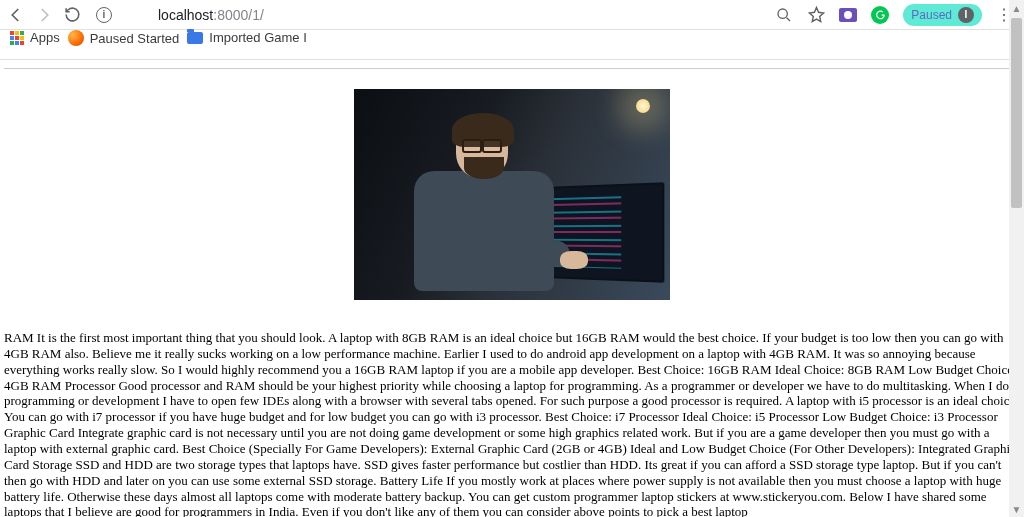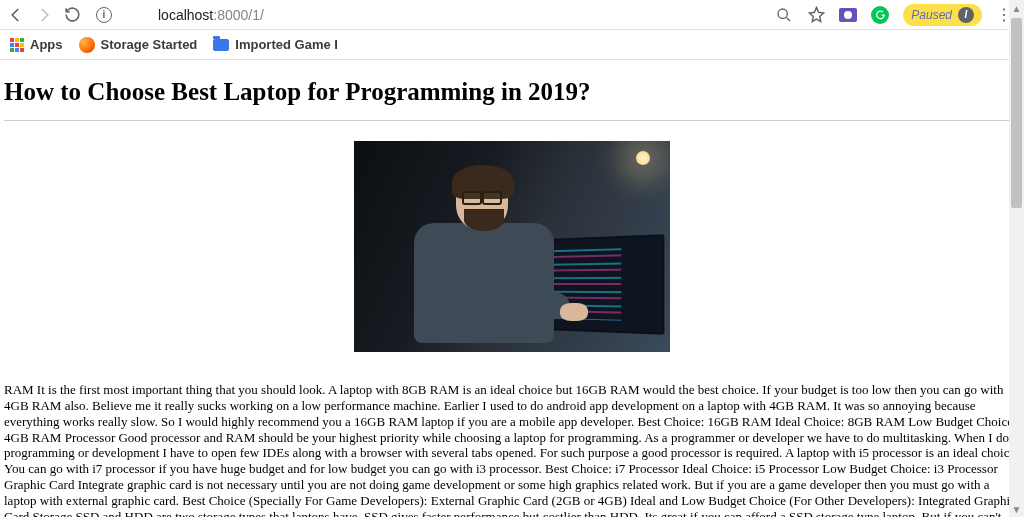--- a/index.html
+++ b/index.html
@@ -14,27 +14,27 @@
     .addr-bar { flex: 1; display: flex; align-items: center; gap: 6px; padding-left: 6px; }
     .info-icon { width: 16px; height: 16px; border: 1.5px solid #5f6368; border-radius: 50%; display: flex; align-items: center; justify-content: center; font-size: 10px; font-weight: bold; color: #5f6368; }
     .url-text { font-size: 14px; color: #202124; font-family: Arial, sans-serif; padding-left: 40px; }
     .url-host { color: #202124; }
     .url-port { color: #80868b; }
     .toolbar-right { display: flex; align-items: center; gap: 14px; margin-left: auto; padding-right: 6px; }
     .tb-icon { width: 18px; height: 18px; display: flex; align-items: center; justify-content: center; color: #5f6368; }
     .camera-icon { width: 18px; height: 14px; background: #6b4fbb; border-radius: 2px; position: relative; }
     .camera-icon::after { content: ""; position: absolute; top: 3px; left: 5px; width: 8px; height: 8px; border-radius: 50%; background: #fff; }
     .green-circle { width: 18px; height: 18px; border-radius: 50%; background: #00c853; display: flex; align-items: center; justify-content: center; color: #fff; font-size: 12px; font-weight: bold; }
-    .paused-badge { display: flex; align-items: center; gap: 6px; padding: 3px 8px; background: #fde047; border-radius: 12px; font-size: 12px; color: #5c6bc0; font-style: italic; }
+    .paused-badge { display: flex; align-items: center; gap: 6px; padding: 3px 8px; background: #5eead4; border-radius: 12px; font-size: 12px; color: #5c6bc0; }
     .paused-avatar { width: 16px; height: 16px; border-radius: 50%; background: #5f6368; color: #fff; font-size: 10px; display: flex; align-items: center; justify-content: center; font-weight: bold; }
     .kebab { font-size: 16px; color: #5f6368; }
 
     .bookmarks-bar {
-      display: flex; align-items: center; height: 30px; padding: 0 10px;
-      gap: 16px; border-bottom: 1px solid #e0e0e0; background: #fff; font-weight: bold;
+      display: flex; align-items: flex-start; height: 30px; padding: 0 10px;
+      gap: 8px; border-bottom: 1px solid #e0e0e0; background: #fff;
     }
     .bookmark { display: flex; align-items: center; gap: 6px; font-size: 13px; color: #3b3b3b; cursor: pointer; }
     .apps-icon { display: grid; grid-template-columns: repeat(3, 4px); grid-template-rows: repeat(3, 4px); gap: 1px; }
     .apps-icon span:nth-child(1){background:#ea4335}.apps-icon span:nth-child(2){background:#fbbc04}.apps-icon span:nth-child(3){background:#34a853}
     .apps-icon span:nth-child(4){background:#4285f4}.apps-icon span:nth-child(5){background:#ea4335}.apps-icon span:nth-child(6){background:#fbbc04}
     .apps-icon span:nth-child(7){background:#34a853}.apps-icon span:nth-child(8){background:#4285f4}.apps-icon span:nth-child(9){background:#ea4335}
     .ff-icon { width: 16px; height: 16px; border-radius: 50%; background: radial-gradient(circle at 30% 30%, #ffb84d, #ff6a00 60%, #b34700); }
     .folder-icon { width: 16px; height: 12px; background: #3b78e7; border-radius: 2px; position: relative; }
     .folder-icon::before { content: ""; position: absolute; top: -3px; left: 0; width: 7px; height: 3px; background: #3b78e7; border-radius: 1px 1px 0 0; }
 
@@ -128,30 +128,29 @@
         <span></span>
         <span></span>
         <span></span>
         <span></span>
         <span></span>
       </div>
     <span>Apps</span>
   </div>
   <div class="bookmark">
     <div class="ff-icon"></div>
-    <span>Storage Started</span>
+    <span>Paused Started</span>
   </div>
   <div class="bookmark">
     <div class="folder-icon"></div>
     <span>Imported Game I</span>
   </div>
 </div>
 
 <div class="page-content">
-  <h1 class="page-title">How to Choose Best Laptop for Programming in 2019?</h1>
   <hr class="hr">
   <div class="image-wrap">
     <div class="hero-img">
       <div class="hero-bg"></div>
       <div class="lamp"></div>
       <div class="laptop"></div>
       <div class="person">
         <div class="body"></div>
         <div class="arm"></div>
         <div class="hand"></div>

